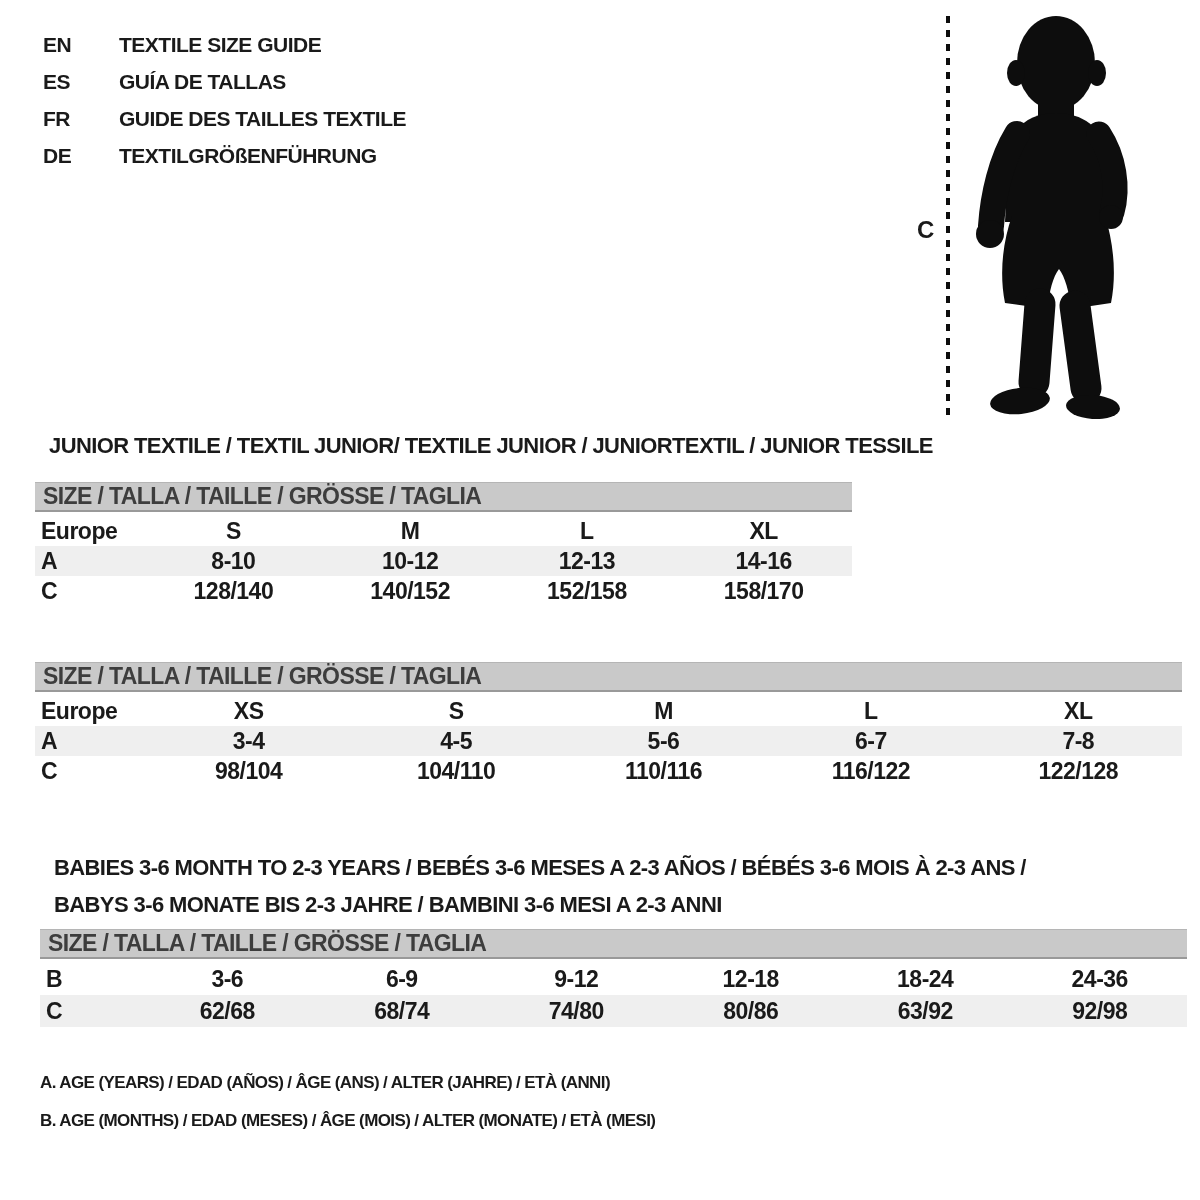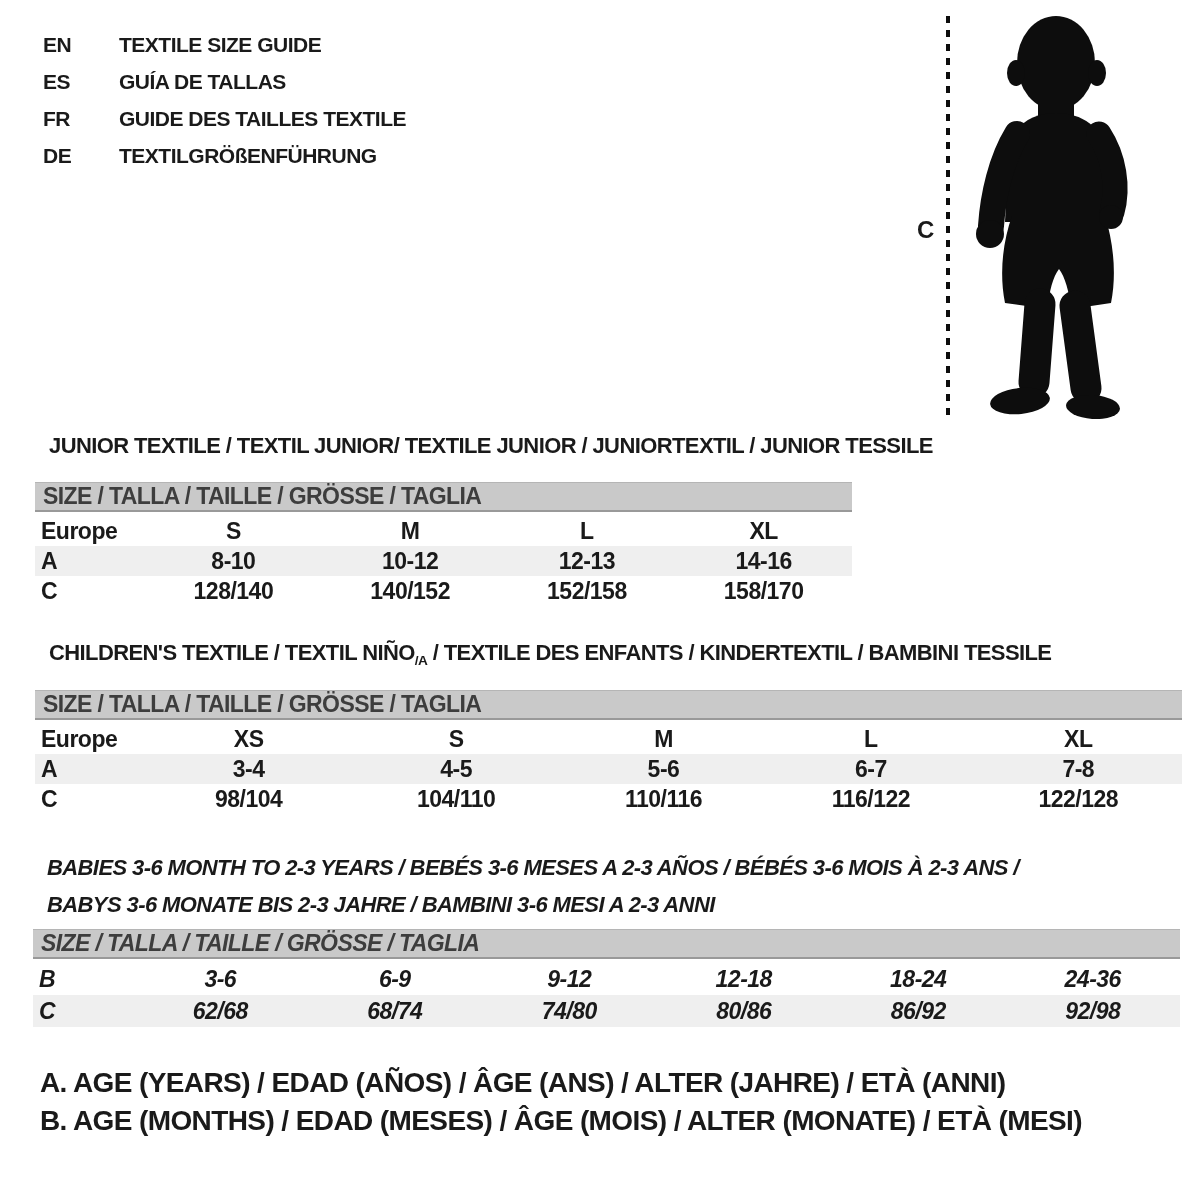--- a/index.html
+++ b/index.html
@@ -22,21 +22,21 @@
   
   .figure { position: absolute; left: 915px; top: 10px; width: 235px; height: 415px; }
   .measure-c { position: absolute; left: 2px; top: 206px; font-size: 24px; }
   .dash-line { position: absolute; left: 30px; top: 6px; color: var(--silhouette, #0d0d0d); }
   .toddler { position: absolute; left: 45px; top: 0; width: 180px; height: 410px; color: var(--silhouette, #0d0d0d); }
 
   
   .section { position: absolute; }
   #sec-junior   { left: 35px; top: 433px; width: 817px; }
   #sec-children { left: 35px; top: 640px; width: 1147px; }
-  #sec-babies   { left: 33px; top: 849px; width: 1147px; font-style: italic; }
+  #sec-babies   { left: 40px; top: 849px; width: 1147px; }
 
   .section-title {
     margin: 0 0 0 14px; font-size: 22px; font-weight: 700;
     white-space: nowrap; letter-spacing: -0.6px;
   }
   #sec-babies .section-title { line-height: 37px; }
   .section-title sub { font-size: 0.62em; }
 
   .size-bar {
     background: var(--bar_bg, #c9c9c9);
@@ -57,21 +57,21 @@
     border-collapse: collapse; table-layout: fixed;
     font-size: 23px; letter-spacing: -0.5px;
   }
   .size-table td { height: 30px; padding: 0; text-align: center; vertical-align: middle; }
   #sec-babies .size-table td { height: 32px; }
   .size-table td.row-label { text-align: left; padding-left: 6px; }
   tr.shaded td { background: var(--row_alt_bg, #efefef); }
 
   
   .legend { position: absolute; left: 40px; top: 1064px; }
-  .legend-line { line-height: 38px; font-size: 28px; white-space: nowrap; letter-spacing: -0.6px; }
+  .legend-line { line-height: 38px; font-size: 17px; white-space: nowrap; letter-spacing: -0.6px; }
 </style>
 </head>
 <body>
 
 <div>
 
   <header class="lang-block">
     <div class="lang-row">
       <span class="lang-code">EN</span>
       <span>TEXTILE SIZE GUIDE</span>
@@ -150,21 +150,20 @@
         <td>128/140</td>
         <td>140/152</td>
         <td>152/158</td>
         <td>158/170</td>
       </tr>
     </tbody>
       </table>
   </section>
 
   <section class="section" id="sec-children">
-    <h2 class="section-title"><span>CHILDREN'S TEXTILE / TEXTIL NIÑO</span><sub>/A</sub><span> / TEXTILE DES ENFANTS / KINDERTEXTIL / BAMBINI TESSILE</span></h2>
     <div class="size-bar">SIZE / TALLA / TAILLE / GRÖSSE / TAGLIA</div>
     <table class="size-table">
       <colgroup>
           <col style="width:110px">
           <col>
           <col>
           <col>
           <col>
           <col>
         </colgroup>
@@ -222,21 +221,21 @@
         <td>12-18</td>
         <td>18-24</td>
         <td>24-36</td>
       </tr>
       <tr class="shaded">
         <td class="row-label">C</td>
         <td>62/68</td>
         <td>68/74</td>
         <td>74/80</td>
         <td>80/86</td>
-        <td>86/92</td>
+        <td>63/92</td>
         <td>92/98</td>
       </tr>
     </tbody>
       </table>
   </section>
 
   <footer class="legend">
     <div class="legend-line">A. AGE (YEARS) / EDAD (AÑOS) / ÂGE (ANS) / ALTER (JAHRE) / ETÀ (ANNI)</div>
     <div class="legend-line">B. AGE (MONTHS) / EDAD (MESES) / ÂGE (MOIS) / ALTER (MONATE) / ETÀ (MESI)</div>
   </footer>

